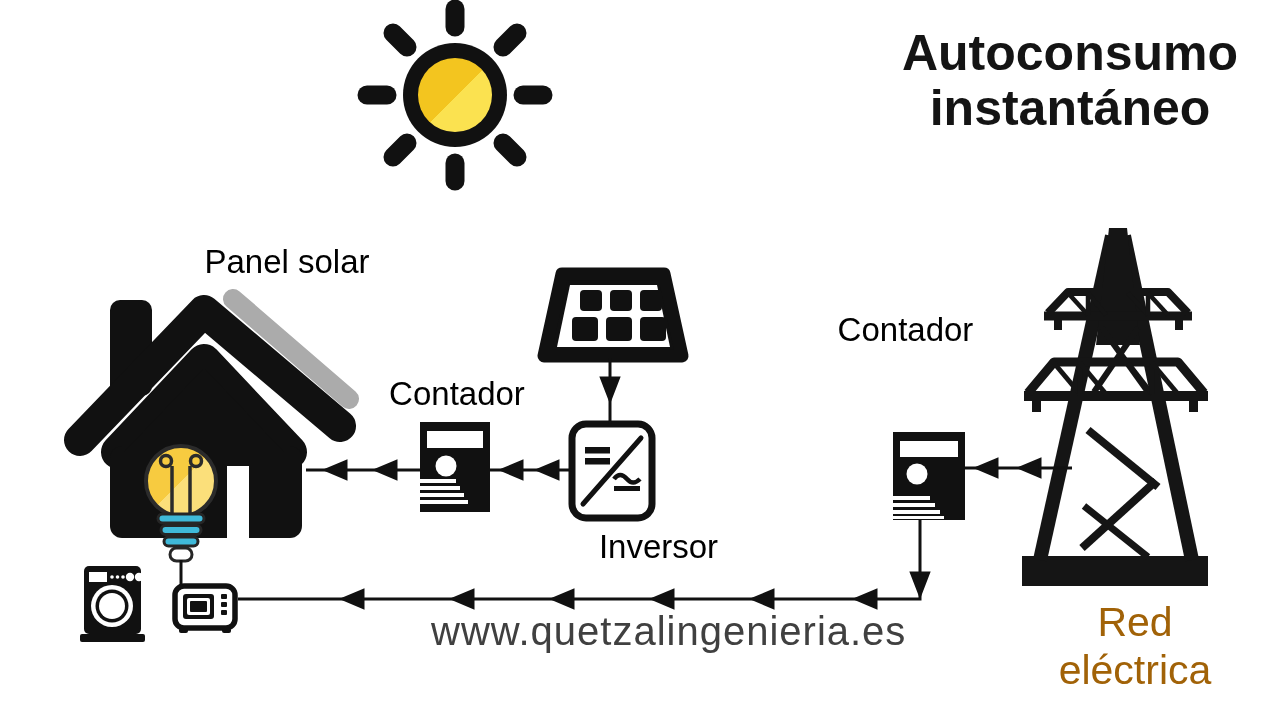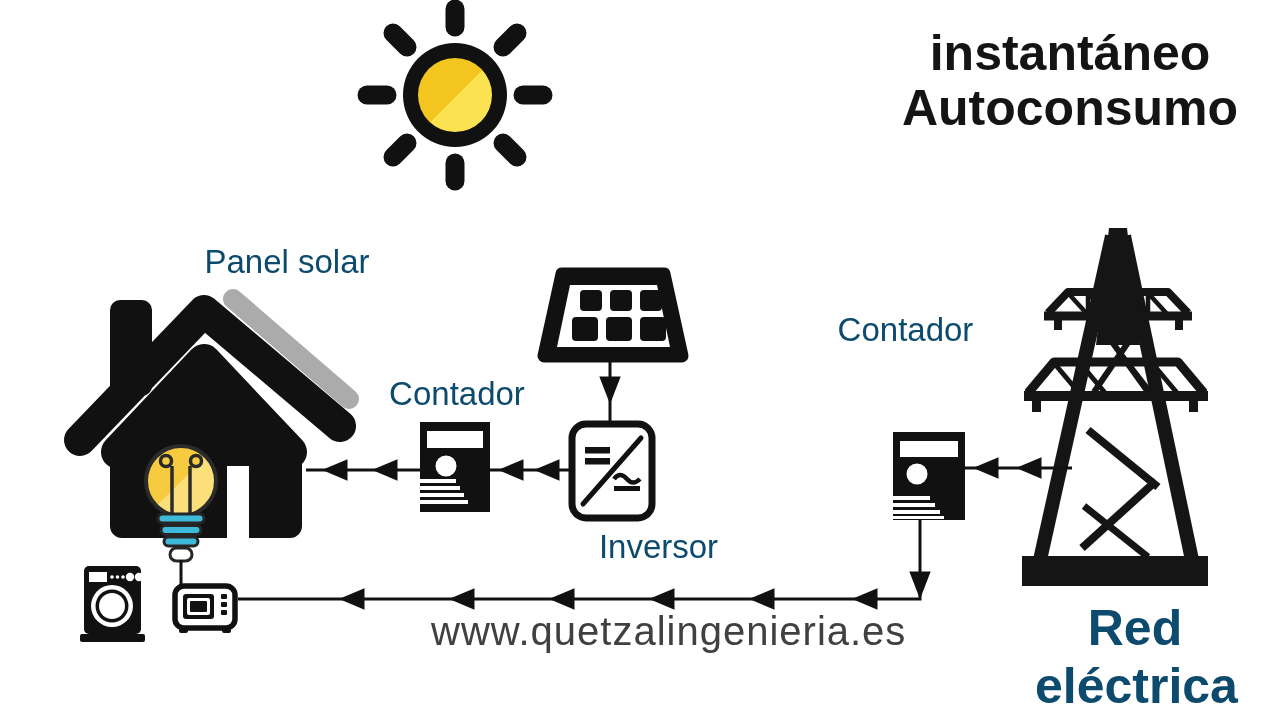--- a/index.html
+++ b/index.html
@@ -1,25 +1,25 @@
 <!DOCTYPE html>
 <html><head>
 <meta charset="utf-8">
 <style>
   html,body{margin:0;padding:0;background:#ffffff;}
   #stage{
     position:relative;width:1280px;height:720px;background:#ffffff;overflow:hidden;
     font-family:"Liberation Sans", sans-serif;color:#1b1b1b;
   }
-  .lbl{position:absolute;text-align:center;font-size:33px;color:#0c4a6e;line-height:1.35;white-space:nowrap;}
+  .lbl{position:absolute;text-align:center;font-size:33px;color:#000000;line-height:1.35;white-space:nowrap;}
   .lbl.two{white-space:normal;}
   #title{position:absolute;left:872px;top:26px;width:396px;text-align:center;
          font-size:50px;font-weight:bold;color:#141414;line-height:1.1;}
   #red-label{position:absolute;left:1035px;top:599px;width:200px;text-align:center;
-         font-size:50px;font-weight:bold;color:#0c4a6e;line-height:1.16;}
+         font-size:41px;font-weight:normal;color:#a16207;line-height:1.16;}
   #watermark{position:absolute;left:431px;top:609px;font-size:40px;color:#404040;
          letter-spacing:1px;white-space:nowrap;}
   svg{position:absolute;left:0;top:0;}
 </style>
 </head>
 <body>
 
 <div id="stage">
 
   <svg width="1280" height="720" viewBox="0 0 1280 720">
@@ -227,22 +227,22 @@
       <polygon points="553,599 573,590.5 573,607.5"></polygon>
       <polygon points="653,599 673,590.5 673,607.5"></polygon>
       <polygon points="753,599 773,590.5 773,607.5"></polygon>
       <polygon points="856,599 876,590.5 876,607.5"></polygon>
 
       <line x1="181" y1="560" x2="181" y2="586"></line>
     </g>
   </svg>
 
   <div id="title">
+    <div>Autoconsumo</div>
     <div>instantáneo</div>
-    <div>Autoconsumo</div>
   </div>
 
   <div class="lbl" style="left:187px;top:240px;width:200px;">Panel solar</div>
 
   <div class="lbl" style="left:377px;top:372px;width:160px;">Contador</div>
 
   <div class="lbl" style="left:576px;top:525px;width:165px;">Inversor</div>
 
   <div class="lbl two" style="left:823px;top:308px;width:165px;">
     <div>Contador</div>

